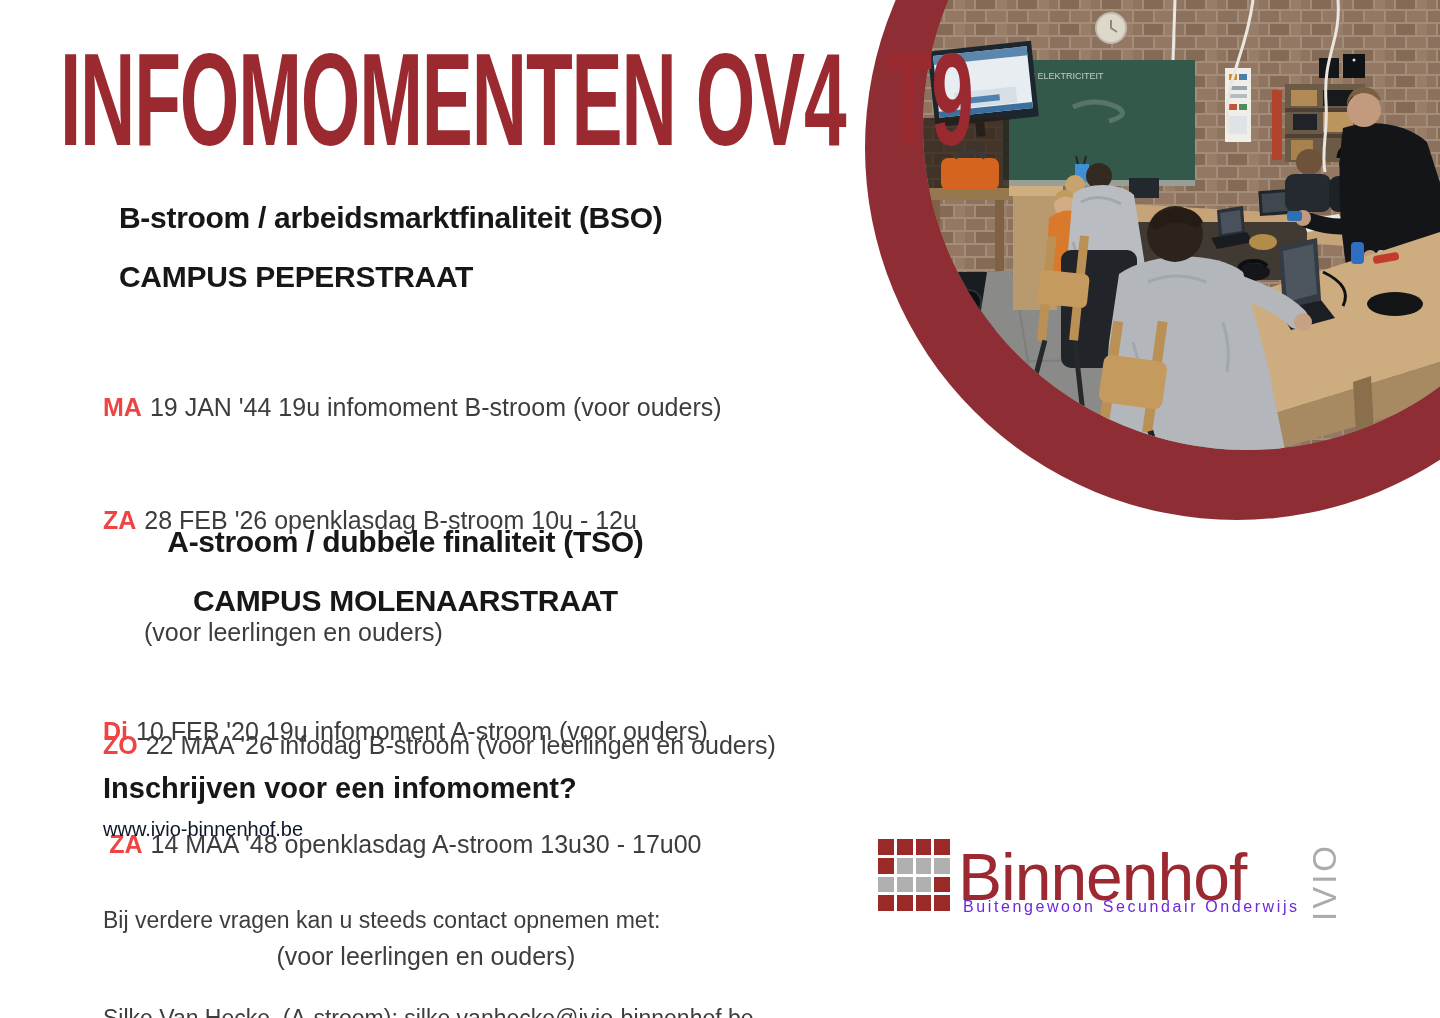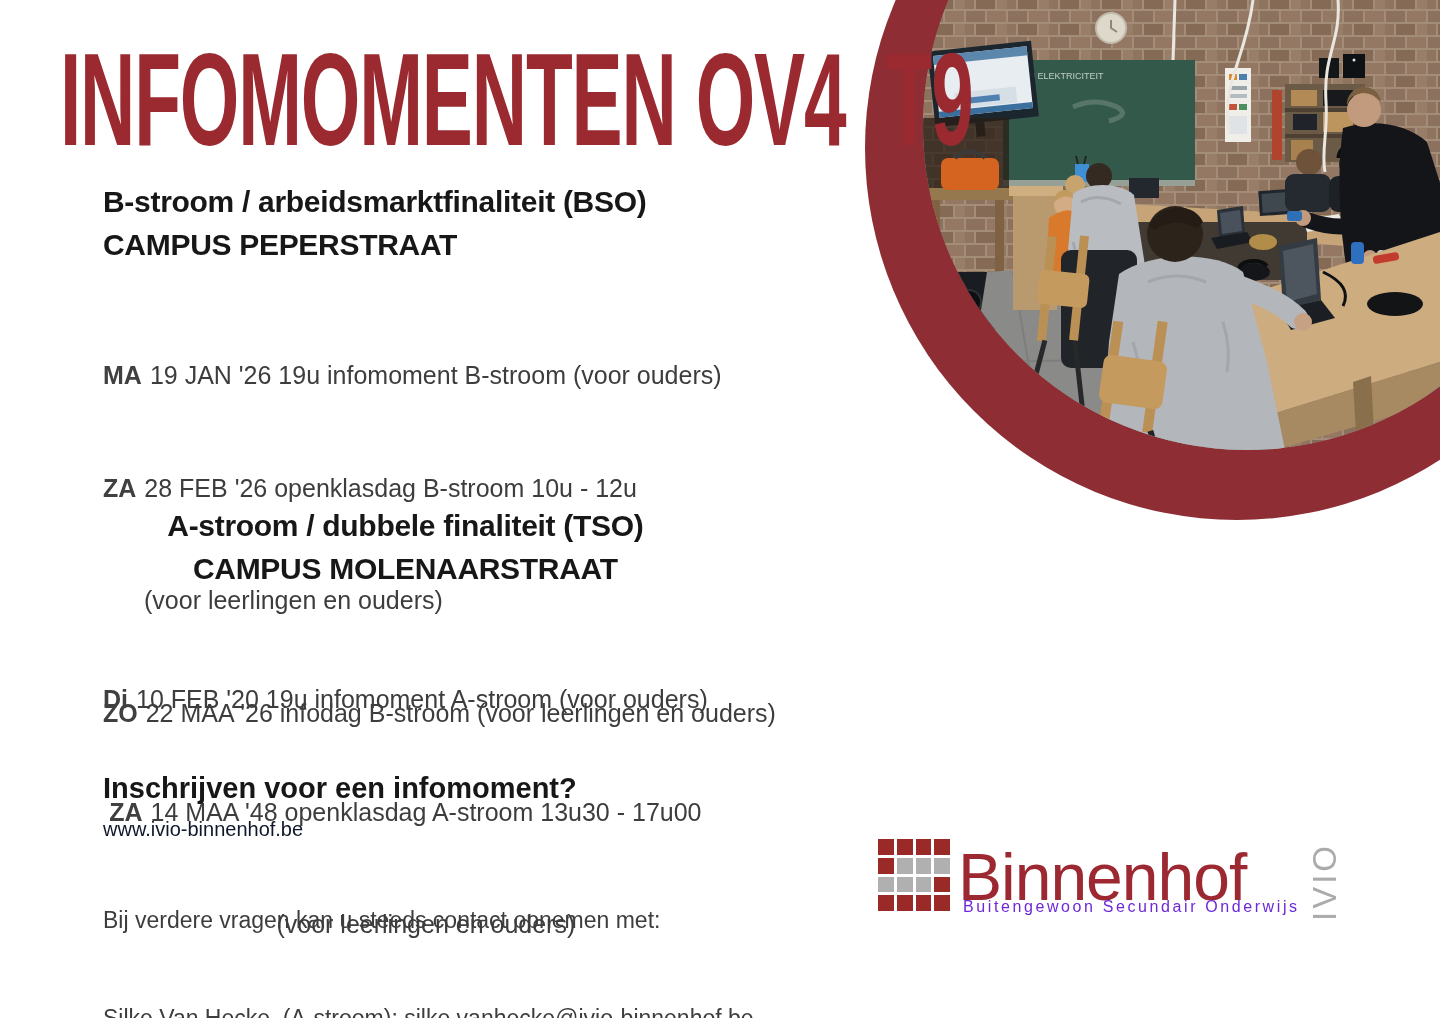--- a/index.html
+++ b/index.html
@@ -21,23 +21,23 @@
   .title{
     position:absolute;left:60px;top:34px;margin:0;
     font-size:132px;font-weight:bold;color:#9B2A30;line-height:1;
     letter-spacing:-2px;white-space:pre;
     transform:scaleX(0.58);transform-origin:left top;
   }
   
   .section{position:absolute;left:103px;}
   .sec-1{top:180px;}
   .sec-2{top:504px;text-align:center;}
-  .sec-h{margin:0;font-size:30px;font-weight:bold;color:#171717;line-height:43px;letter-spacing:-0.3px;}
+  .sec-h{margin:16px;font-size:30px;font-weight:bold;color:#171717;line-height:43px;letter-spacing:-0.3px;}
   .events{margin-top:16px;font-size:25px;color:#3D3D3D;line-height:37.5px;white-space:pre;}
-  .day{font-weight:bold;color:#404040;margin-right:8px;}
+  .day{font-weight:bold;color:#ef4444;margin-right:8px;}
   .cont{padding-left:41px;}
   
   .signup{position:absolute;left:103px;top:740px;margin-top:32px;}
   .signup-h{margin:0;font-size:29px;font-weight:bold;color:#171717;}
   .signup-url{margin-top:13px;font-size:20px;color:#0f172a;}
   
   .contact{position:absolute;left:103px;top:839px;font-size:23px;color:#3D3D3D;line-height:32.5px;white-space:pre;}
   
   .logo{position:absolute;left:878px;top:837px;width:480px;height:90px;}
   .logo-grid{
@@ -255,21 +255,21 @@
       </g>
     </svg>
   </div>
 
   <h1 class="title">INFOMOMENTEN OV4  T9</h1>
 
   <div class="section sec-1">
     <p class="sec-h">B-stroom / arbeidsmarktfinaliteit (BSO)</p>
     <p class="sec-h">CAMPUS PEPERSTRAAT</p>
     <div class="events">
-      <div class="event"><span class="day">MA</span><span>19 JAN '26 19u infomoment B-stroom (voor ouders)</span></div>
+      <div class="event"><span class="day">MA</span><span>19 JAN '44 19u infomoment B-stroom (voor ouders)</span></div>
       <div class="event"><span class="day">ZA</span><span>28 FEB '26 openklasdag B-stroom 10u - 12u</span></div>
       <div class="event cont">(voor leerlingen en ouders)</div>
       <div class="event"><span class="day">ZO</span><span>22 MAA '26 infodag B-stroom (voor leerlingen en ouders)</span></div>
     </div>
   </div>
 
   <div class="section sec-2">
     <p class="sec-h">A-stroom / dubbele finaliteit (TSO)</p>
     <p class="sec-h">CAMPUS MOLENAARSTRAAT</p>
     <div class="events">

